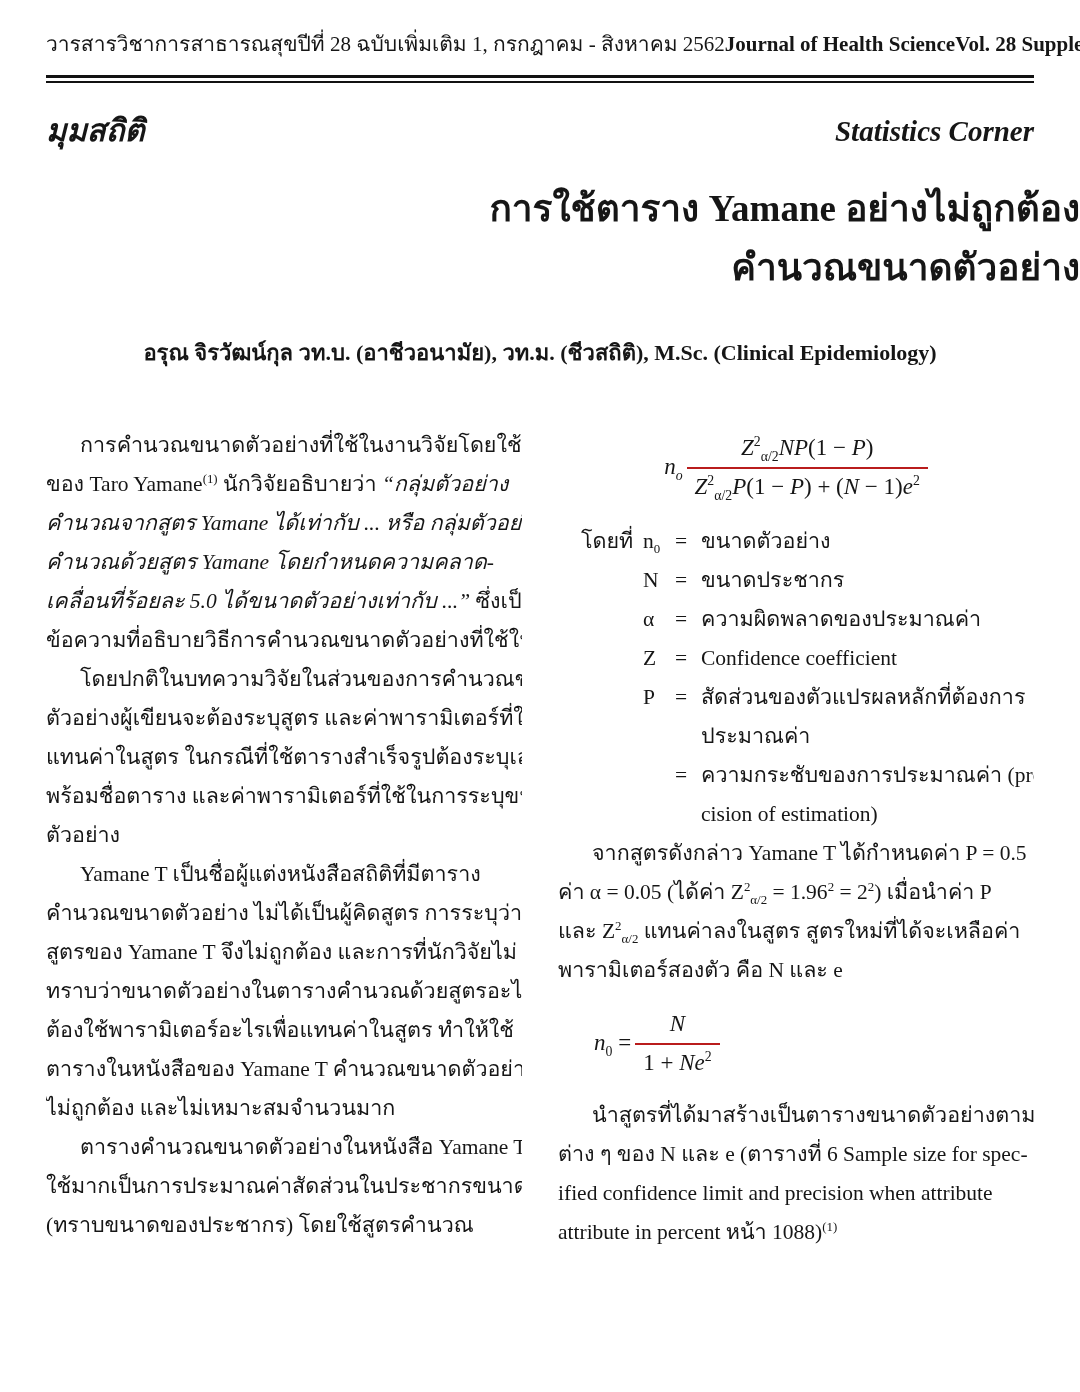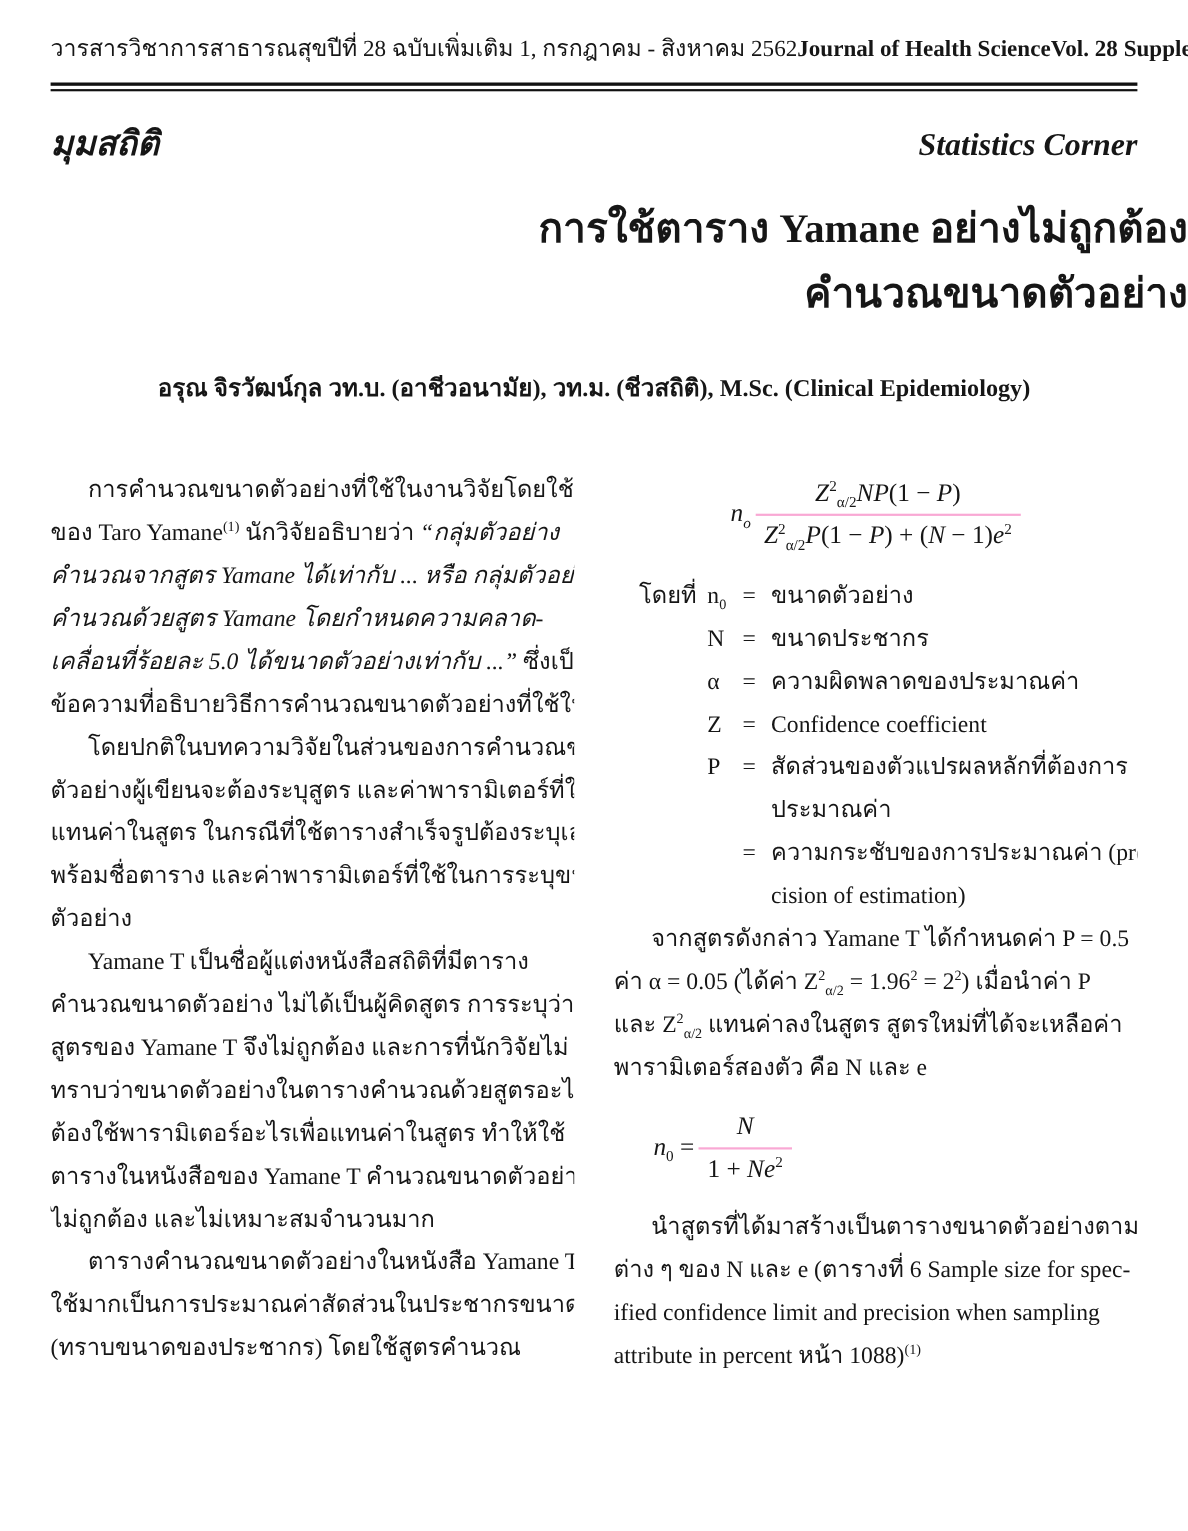--- a/index.html
+++ b/index.html
@@ -28,21 +28,21 @@
   .sg-n{font-style:normal;}
   .sg-i{font-style:italic;}
   .sg-sup{font-size:0.6em;vertical-align:super;line-height:0;}
   .sg-sub{font-size:0.6em;vertical-align:sub;line-height:0;}
   .sg-subi{font-size:0.6em;vertical-align:sub;line-height:0;font-style:italic;}
   .formula{font-size:23px;line-height:30px;}
   .f1{text-align:center;margin:6px 0 20px 0;}
   .f2{text-align:left;margin:18px 0 18px 36px;}
   .f-lhs{display:inline-block;vertical-align:middle;margin-right:4px;}
   .frac{display:inline-block;vertical-align:middle;text-align:center;}
-  .frac .num{display:block;border-bottom:2px solid #f9a8d4;padding:1px 8px 4px 8px;}
+  .frac .num{display:block;border-bottom:2px solid #b91c1c;padding:1px 8px 4px 8px;}
   .frac .den{display:block;padding:3px 8px 0 8px;font-family:Liberation Serif, serif;}
   .defs{margin-top:6px;}
   .def-row{display:flex;}
   .def-lead{width:62px;margin-left:23px;flex:0 0 auto;}
   .def-sym{width:32px;flex:0 0 auto;}
   .def-eq{width:26px;flex:0 0 auto;}
   .def-text{flex:1;overflow:hidden;}
 </style>
 </head>
 <body>
@@ -174,18 +174,18 @@
         <div class="tline"><span class="sg-n">พารามิเตอร์สองตัว คือ N และ e</span></div>
       </div>
 
     <div class="formula f2">
       <span class="f-lhs"><span class="sg-i">n</span><span class="sg-sub">0</span><span class="sg-n"> = </span></span><span class="frac"><span class="num"><span class="sg-i">N</span></span><span class="den"><span class="sg-n">1 + </span><span class="sg-i">N</span><span class="sg-i">e</span><span class="sg-sup">2</span></span></span>
     </div>
 
     <div>
         <div class="tline ind"><span class="sg-n">นำสูตรที่ได้มาสร้างเป็นตารางขนาดตัวอย่างตามค่า</span></div>
         <div class="tline"><span class="sg-n">ต่าง ๆ ของ N และ e (ตารางที่ 6 Sample size for spec-</span></div>
-        <div class="tline"><span class="sg-n">ified confidence limit and precision when sampling</span></div>
+        <div class="tline"><span class="sg-n">ified confidence limit and precision when attribute</span></div>
         <div class="tline"><span class="sg-n">attribute in percent หน้า 1088)</span><span class="sg-sup">(1)</span></div>
       </div>
   </div>
 
 </div>
 
 </body></html>

